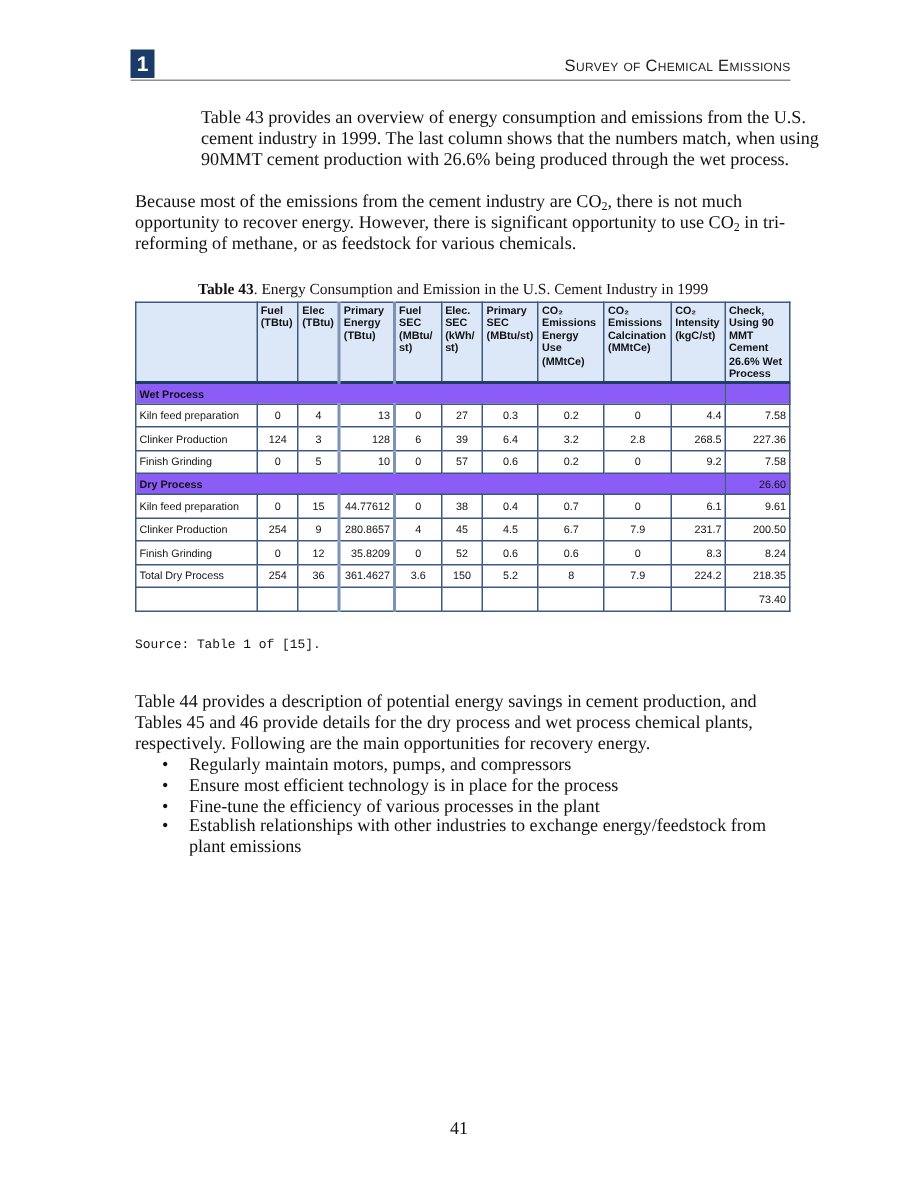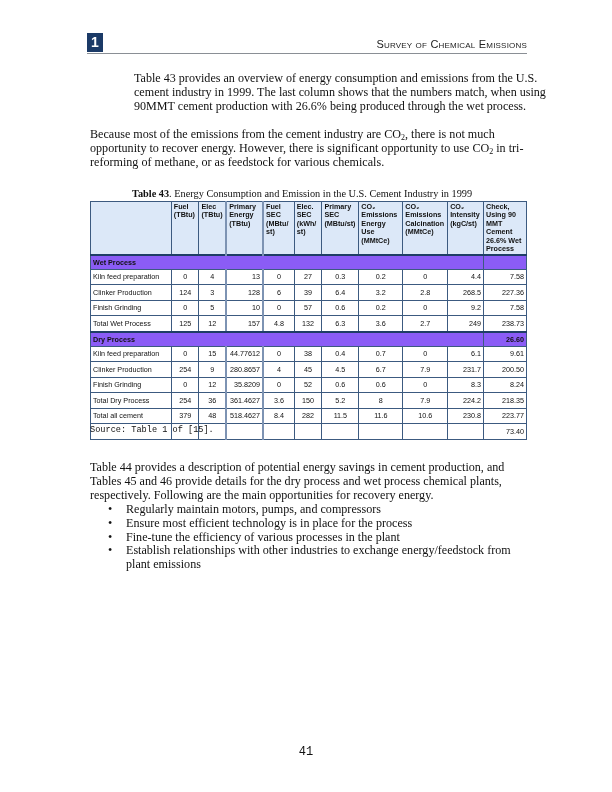--- a/index.html
+++ b/index.html
@@ -36,21 +36,21 @@
   table.t43 .thick-l { border-left:2px solid #7d93b3; }
 
   .source { position:absolute; left:90px; top:425px; font-family:Liberation Mono, monospace; font-size:8.6px; color:#111; }
 
   ul.bullets { position:absolute; left:90px; top:503px; width:440px; margin:0; padding:0; list-style:none;
                font-family:"Liberation Serif", serif; font-size:12.1px; line-height:13.8px; color:#111; }
   ul.bullets li { position:relative; padding-left:36px; }
   ul.bullets li .dot { position:absolute; left:18px; top:0; }
 
   .pagenum { position:absolute; left:0; width:612px; top:745px; text-align:center;
-             font-family:Liberation Mono, monospace; font-size:12px; color:#111; }
+             font-family:Liberation Serif, serif; font-size:12px; color:#111; }
 </style>
 </head>
 <body>
 
 <div class="page">
 
   <div class="hdr">
     <div class="chapnum">1</div>
     <div class="runhead">Survey of Chemical Emissions</div>
   </div>
@@ -114,37 +114,24 @@
         <td>5</td>
         <td class="r thick-l">10</td>
         <td class="thick-l">0</td>
         <td>57</td>
         <td>0.6</td>
         <td>0.2</td>
         <td>0</td>
         <td class="r">9.2</td>
         <td class="r">7.58</td>
       </tr>
-      <tr class="total">
-        <td class="lbl">Total Wet Process</td>
-        <td>125</td>
-        <td>12</td>
-        <td class="r thick-l">157</td>
-        <td class="thick-l">4.8</td>
-        <td>132</td>
-        <td>6.3</td>
-        <td>3.6</td>
-        <td>2.7</td>
-        <td class="r">249</td>
-        <td class="r">238.73</td>
-      </tr>
 
       <tr class="section">
         <td class="lbl" colspan="10">Dry Process</td>
-        <td class="r" style="font-weight:bold">26.60</td>
+        <td class="r" style="font-weight:normal">26.60</td>
       </tr>
       <tr>
         <td class="lbl">Kiln feed preparation</td>
         <td>0</td>
         <td>15</td>
         <td class="r thick-l">44.77612</td>
         <td class="thick-l">0</td>
         <td>38</td>
         <td>0.4</td>
         <td>0.7</td>
@@ -185,33 +172,20 @@
         <td class="r thick-l">361.4627</td>
         <td class="thick-l">3.6</td>
         <td>150</td>
         <td>5.2</td>
         <td>8</td>
         <td>7.9</td>
         <td class="r">224.2</td>
         <td class="r">218.35</td>
       </tr>
       <tr>
-        <td class="lbl">Total all cement</td>
-        <td>379</td>
-        <td>48</td>
-        <td class="r thick-l">518.4627</td>
-        <td class="thick-l">8.4</td>
-        <td>282</td>
-        <td>11.5</td>
-        <td>11.6</td>
-        <td>10.6</td>
-        <td class="r">230.8</td>
-        <td class="r">223.77</td>
-      </tr>
-      <tr>
         <td class="lbl"></td>
         <td></td>
         <td></td>
         <td class="thick-l"></td>
         <td class="thick-l"></td>
         <td></td>
         <td></td>
         <td></td>
         <td></td>
         <td></td>

